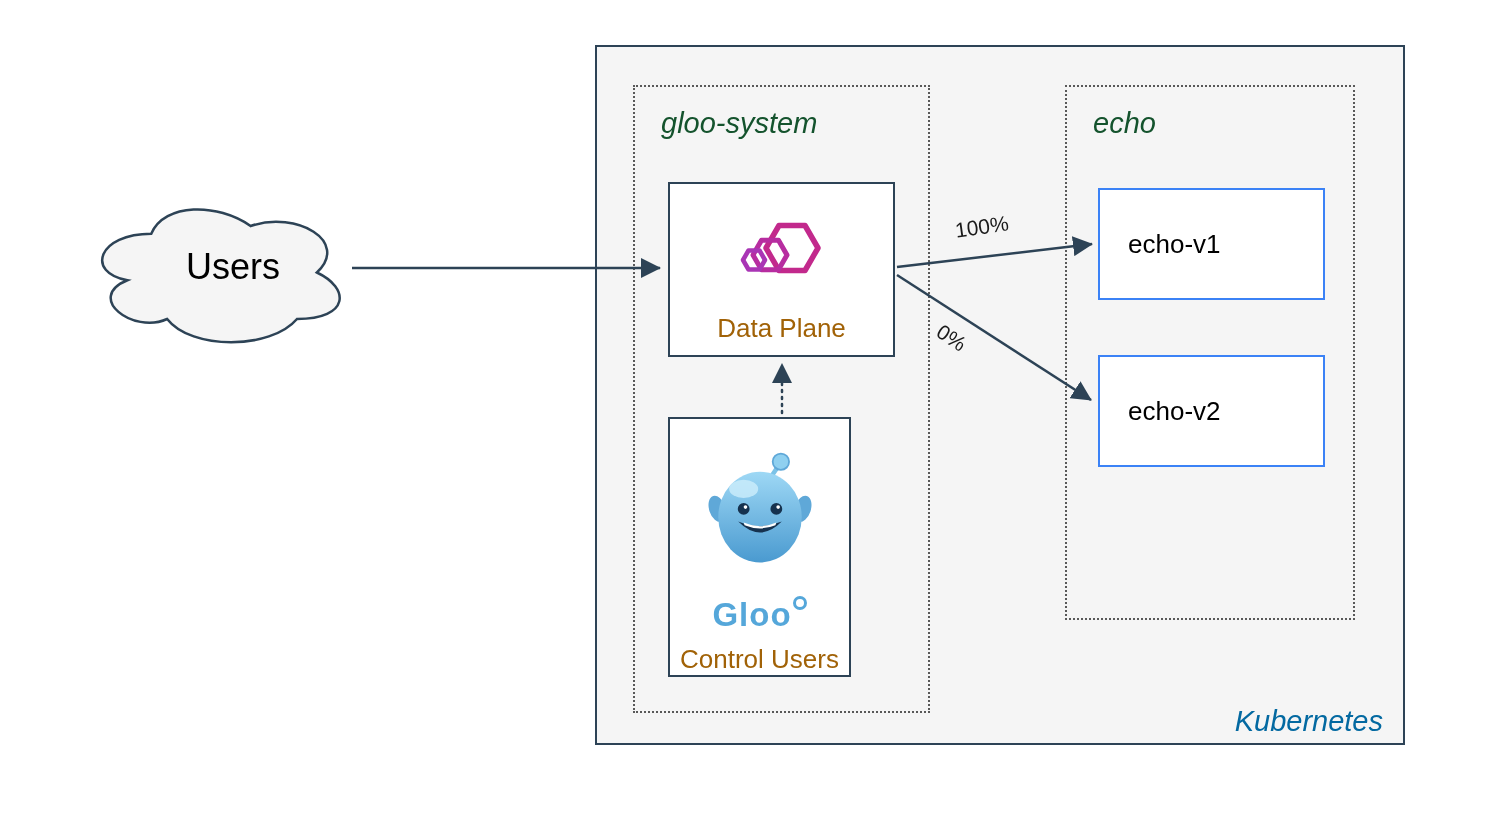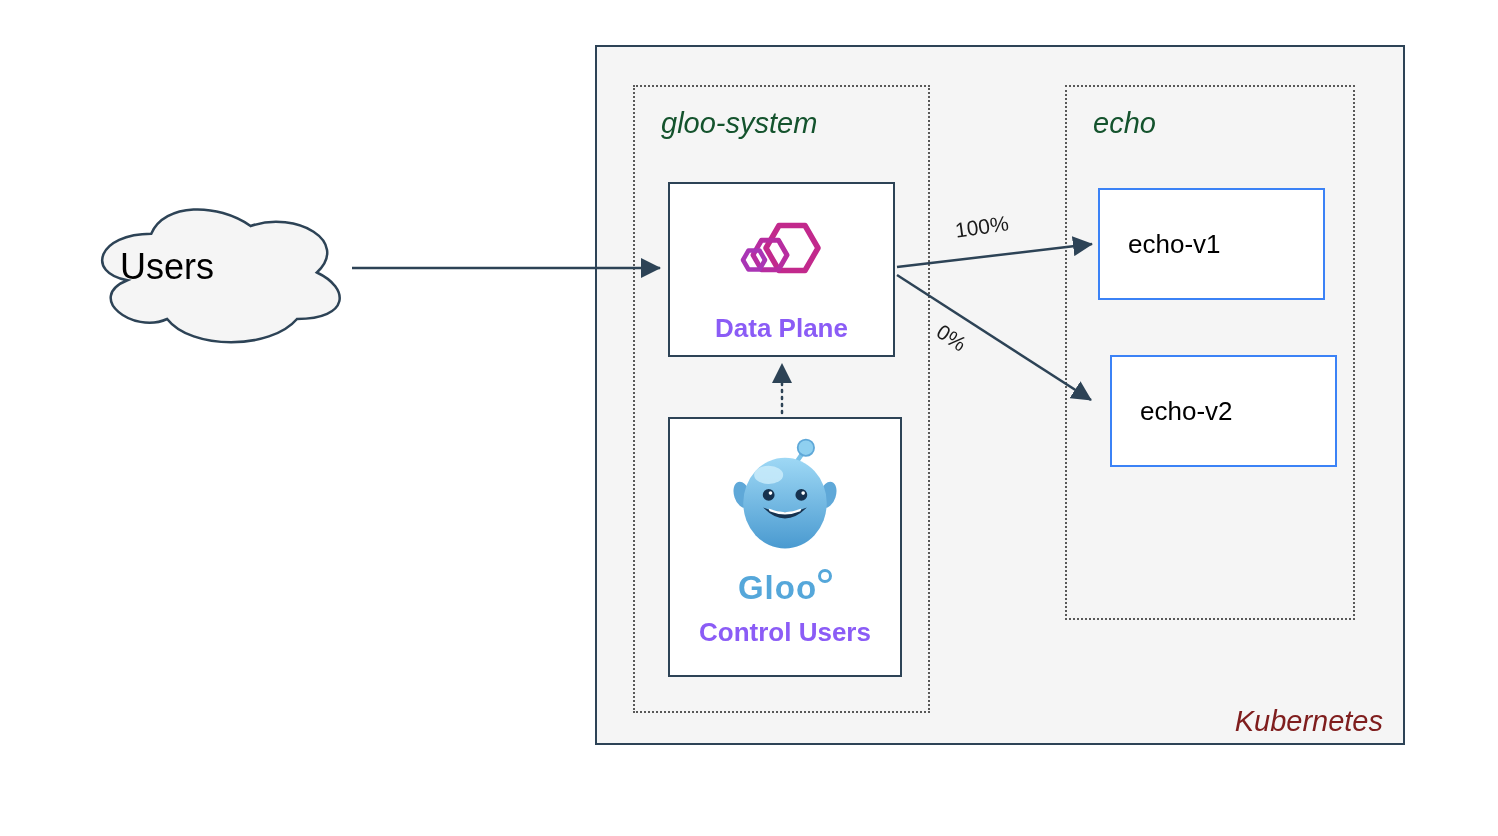--- a/index.html
+++ b/index.html
@@ -12,53 +12,53 @@
   }
   .abs{position:absolute;box-sizing:border-box;}
 
   
   .k8s-box{
     left:595px;top:45px;width:810px;height:700px;
     background:#f5f5f5;border:2px solid #2d4356;
   }
   .k8s-label{
     right:115px;bottom:98px;
-    font-size:29px;font-style:italic;color:#7f1d1d;
+    font-size:29px;font-style:italic;color:#0369a1;
   }
 
   
   .ns-box{border:2px dotted #595959;background:transparent;}
   .ns-gloo{left:633px;top:85px;width:297px;height:628px;}
   .ns-echo{left:1065px;top:85px;width:290px;height:535px;}
   .ns-label{
     font-size:29px;font-style:italic;color:#14532d;
     margin:20px 0 0 26px;
   }
 
   
   .node{
     background:#ffffff;border:2px solid #2d4356;
     display:flex;flex-direction:column;align-items:center;
   }
   .data-plane{left:668px;top:182px;width:227px;height:175px;justify-content:flex-end;padding-bottom:12px;}
-  .control-plane{left:668px;top:417px;width:234px;height:260px;justify-content:flex-end;padding-bottom:28px;}
-  .node-label{font-size:26px;color:#8b5cf6;line-height:1.1;font-weight:bold;}
+  .control-plane{left:668px;top:417px;width:183px;height:260px;justify-content:flex-end;padding-bottom:1px;}
+  .node-label{font-size:26px;color:#a16207;line-height:1.1;}
   .logo-wrap{flex:1;display:flex;align-items:center;justify-content:center;width:100%;}
 
   .echo-node{
     background:#ffffff;border:2px solid #3b82f6;
     display:flex;align-items:center;padding-left:28px;
     font-size:26px;color:#000;
   }
   .echo-v1{left:1098px;top:188px;width:227px;height:112px;}
-  .echo-v2{left:1098px;top:355px;width:227px;height:112px;margin-left:12px;}
+  .echo-v2{left:1098px;top:355px;width:227px;height:112px;}
 
   
   .users-label{
-    left:120px;top:246px;width:160px;text-align:left;
+    left:120px;top:246px;width:160px;text-align:right;
     font-size:36px;color:#000;
   }
 
   
   .edge-label{font-size:21px;color:#1a1a1a;white-space:nowrap;}
   .edge-v1{left:955px;top:215px;transform:rotate(-8deg);}
   .edge-v2{left:936px;top:326px;transform:rotate(33deg);}
 
   
   .gloo-wordmark{

